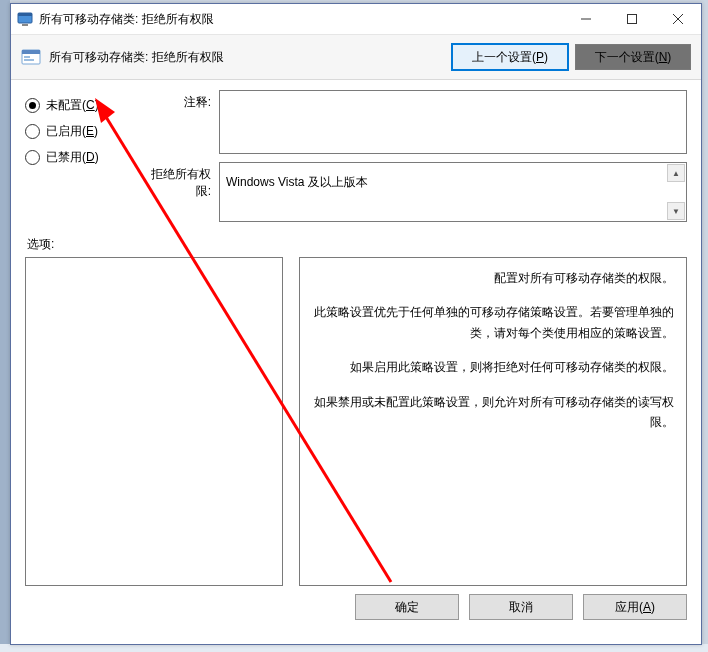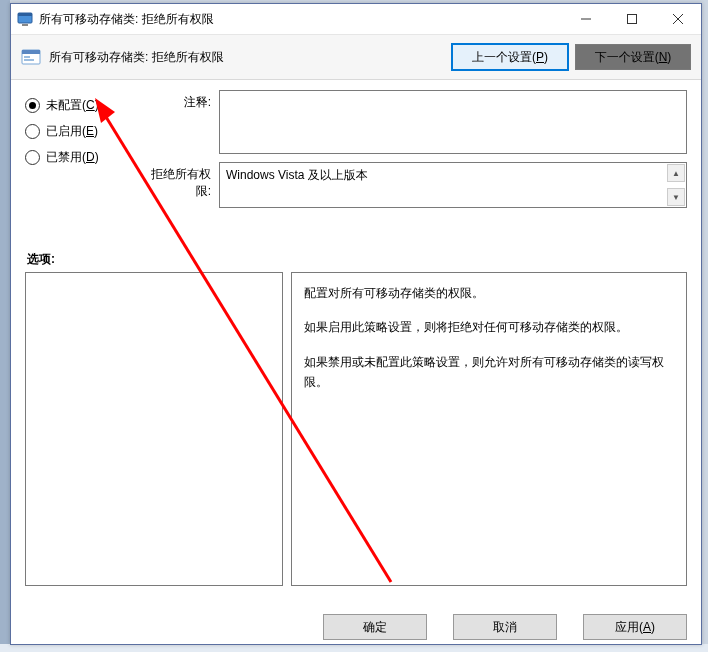--- a/index.html
+++ b/index.html
@@ -165,53 +165,53 @@
     border: 1px solid #7a7a7a;
     background: #fff;
     padding: 2px 4px;
     overflow:auto;
   }
   .platform-box {
     flex:1;
     height: 36px;
     border: 1px solid #7a7a7a;
     background: #fff;
-    padding: 4px 6px;
+    padding: 11px 6px;
     position: relative;
     font-size:12px;
   }
   .platform-box .scroll-up,
   .platform-box .scroll-down{
     position:absolute;
     right:1px;
     width:16px;height:16px;
     background:#f0f0f0;
     border:1px solid #ccc;
     display:flex;align-items:center;justify-content:center;
     font-size:8px;color:#555;
   }
   .platform-box .scroll-up{top:1px;}
   .platform-box .scroll-down{bottom:1px;}
 
   .labels-row{
     display:flex;
-    margin-top:31px;
+    margin-top:16px;
     padding:0 2px;
-    font-weight:bold;
   }
   .labels-row .left-label{ width:262px; }
   .labels-row .right-label{ flex:1; }
 
   .lower{
     flex:1;
     display:flex;
-    gap:8px;
+    gap:16px;
     margin-top:4px;
     min-height:0;
     padding-bottom:8px;
+    text-align:right;
   }
   .options-pane{
     width:256px;
     border:1px solid #7a7a7a;
     background:#fff;
   }
   .help-pane{
     flex:1;
     border:1px solid #7a7a7a;
     background:#fff;
@@ -219,23 +219,23 @@
     font-size:12px;
     line-height:1.7;
     overflow:auto;
   }
   .help-pane p{margin:0 0 14px 0;}
 
   
   .footer{
     height:46px;
     display:flex;
-    align-items:flex-end;
+    align-items:flex-start;
     justify-content:flex-end;
-    gap:26px;
+    gap:10px;
     padding:0 14px 4px 14px;
   }
   .dlg-btn{
     min-width:82px;
     height:24px;
     border:1px solid #999;
     background:#e1e1e1;
     font-size:12px;
     display:inline-flex;align-items:center;justify-content:center;
     cursor:default;
@@ -358,20 +358,21 @@
     </div>
 
     <div class="labels-row">
       <div class="left-label">选项:</div>
     </div>
 
     <div class="lower">
       <div class="options-pane"></div>
       <div class="help-pane">
         <p>配置对所有可移动存储类的权限。</p>
+        <p>此策略设置优先于任何单独的可移动存储策略设置。若要管理单独的类，请对每个类使用相应的策略设置。</p>
         <p>如果启用此策略设置，则将拒绝对任何可移动存储类的权限。</p>
         <p>如果禁用或未配置此策略设置，则允许对所有可移动存储类的读写权限。</p>
       </div>
     </div>
 
   </div>
 
   <div class="footer">
     <div class="dlg-btn">确定</div>
     <div class="dlg-btn">取消</div>

